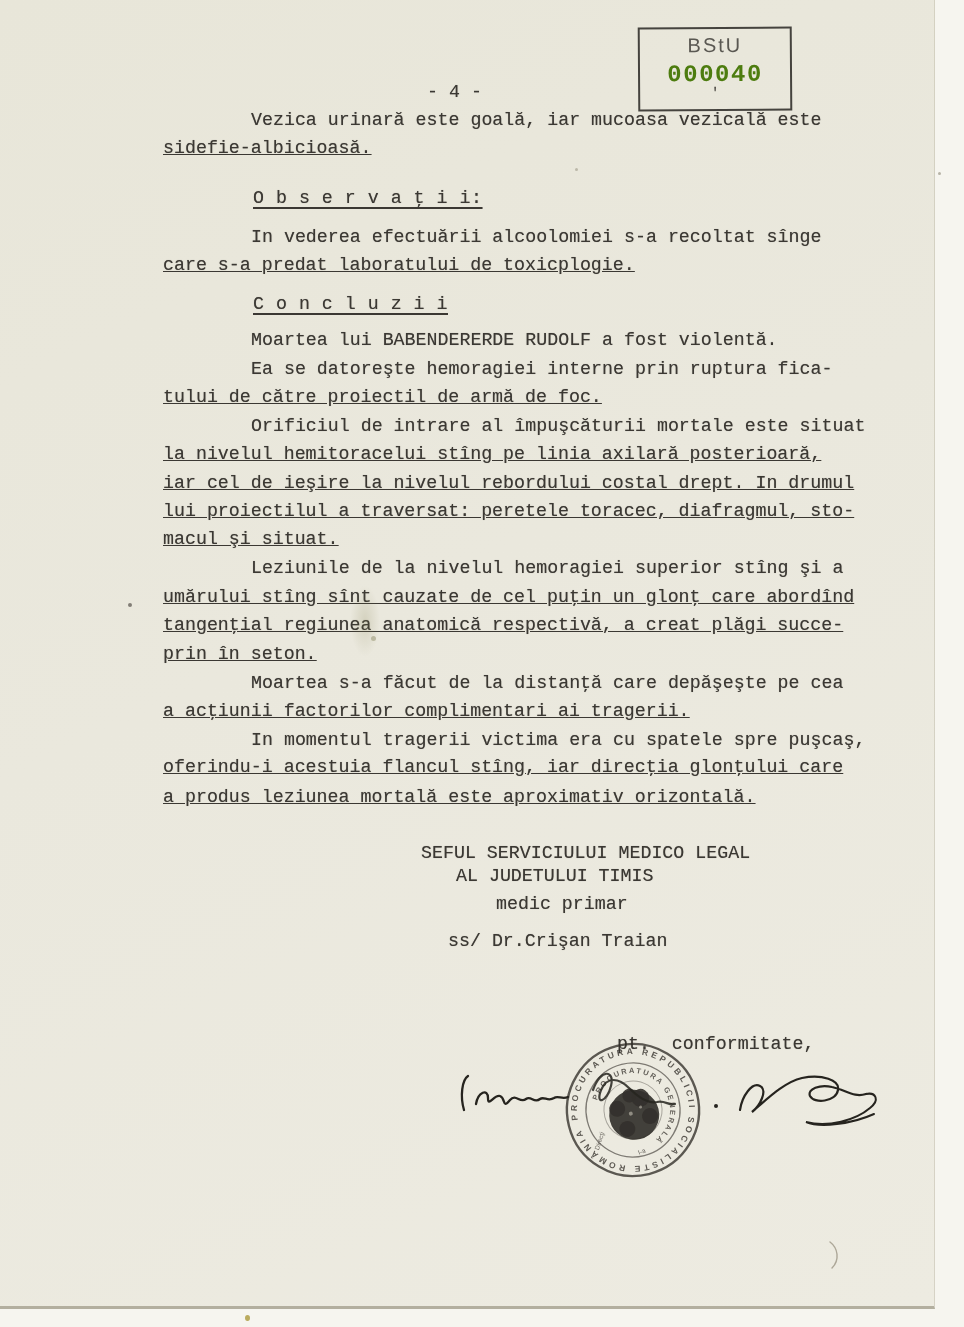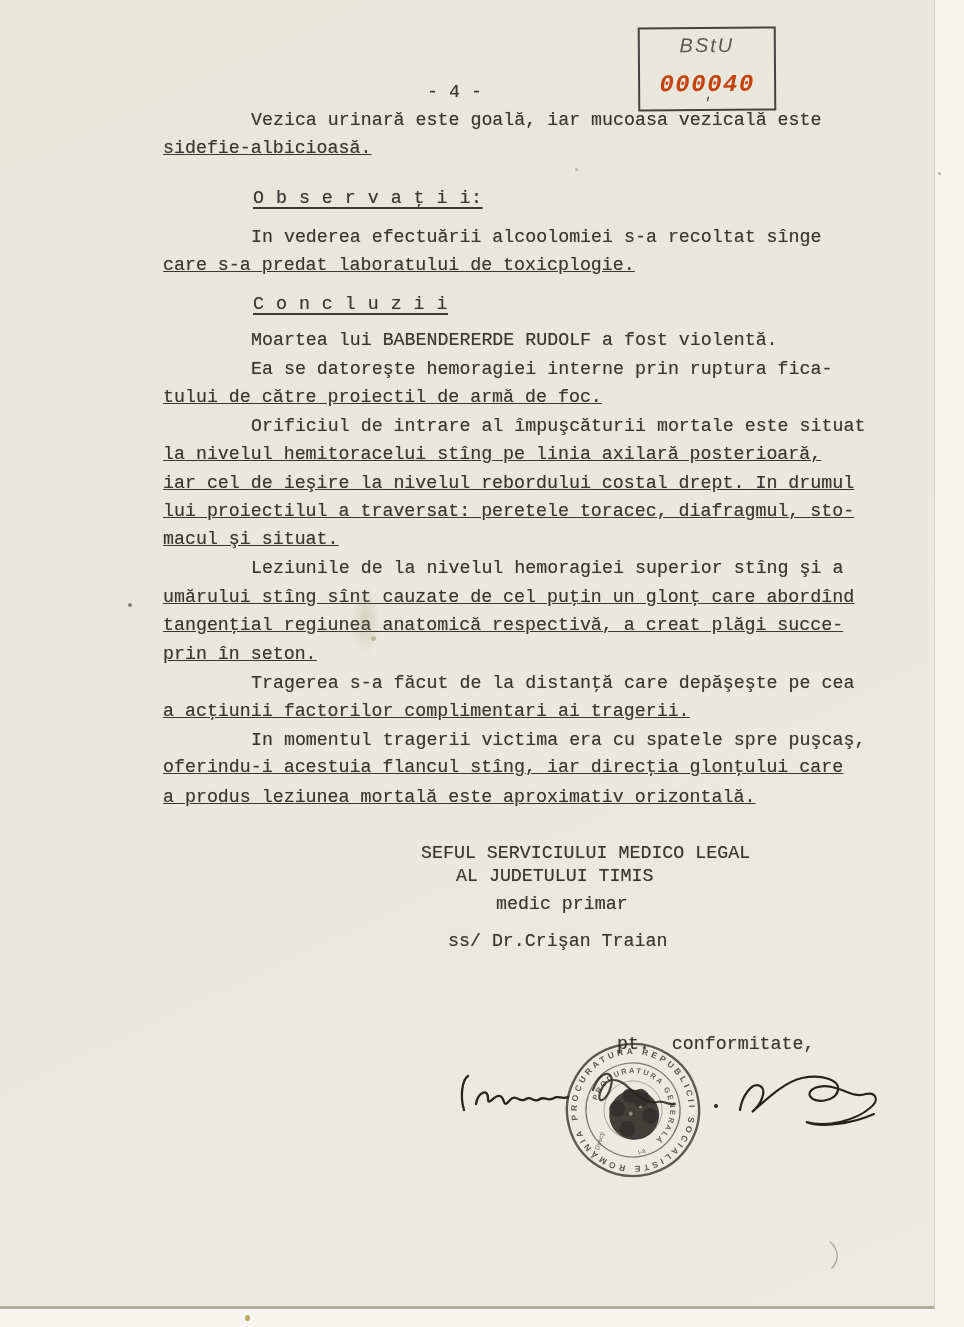--- a/index.html
+++ b/index.html
@@ -23,35 +23,34 @@
   }
   .flush{left:163px;text-decoration:underline;}
   .ind{left:251px;}
   .heading{
     text-decoration:underline;
     text-decoration-thickness:1.8px;
     text-underline-offset:4px;
     letter-spacing:.5px;
   }
   .bstu-box{
-    position:absolute;left:638px;top:27px;width:138px;height:84px;
+    position:absolute;left:638px;top:27px;width:154px;height:84px;
     border:2.5px solid rgba(40,38,34,.85);
     transform:rotate(-.4deg);
     box-sizing:border-box;
-    font-style:italic;
   }
   .bstu-org{
     text-align:center;margin-top:5px;
     font-family:"Liberation Sans","DejaVu Sans",sans-serif;
     font-size:20px;letter-spacing:2px;color:#5a5852;
   }
   .bstu-num{
-    text-align:center;margin-top:14px;
+    text-align:center;margin-top:4px;
     font-family:"Liberation Mono","DejaVu Sans Mono",monospace;
-    font-weight:bold;font-size:24px;letter-spacing:1.5px;color:#c2410c;
+    font-weight:bold;font-size:24px;letter-spacing:1.5px;color:#4d7c0f;
   }
   .bstu-tick{
     text-align:center;font-size:14px;color:#3b3833;margin-top:-3px;
   }
   .svg-abs{position:absolute;}
   .speck{position:absolute;border-radius:50%;}
   .smudge{
     position:absolute;left:350px;top:585px;width:30px;height:72px;
     background:radial-gradient(ellipse at center,rgba(125,120,70,.20),rgba(125,120,70,0) 70%);
   }
@@ -82,21 +81,21 @@
 <div class="line flush" style="top:386px">tului de către proiectil de armă de foc.</div>
 <div class="line ind" style="top:415px">Orificiul de intrare al împuşcăturii mortale este situat</div>
 <div class="line flush" style="top:443px">la nivelul hemitoracelui stîng pe linia axilară posterioară,</div>
 <div class="line flush" style="top:472px">iar cel de ieşire la nivelul rebordului costal drept. In drumul</div>
 <div class="line flush" style="top:500px">lui proiectilul a traversat: peretele toracec, diafragmul, sto-</div>
 <div class="line flush" style="top:528px">macul şi situat.</div>
 <div class="line ind" style="top:557px">Leziunile de la nivelul hemoragiei superior stîng şi a</div>
 <div class="line flush" style="top:586px">umărului stîng sînt cauzate de cel puţin un glonţ care abordînd</div>
 <div class="line flush" style="top:614px">tangenţial regiunea anatomică respectivă, a creat plăgi succe-</div>
 <div class="line flush" style="top:643px">prin în seton.</div>
-<div class="line ind" style="top:672px">Tragerea s-a făcut de la distanţă care depăşeşte pe cea</div>
+<div class="line ind" style="top:672px">Moartea s-a făcut de la distanţă care depăşeşte pe cea</div>
 <div class="line flush" style="top:700px">a acţiunii factorilor complimentari ai tragerii.</div>
 <div class="line ind" style="top:729px">In momentul tragerii victima era cu spatele spre puşcaş,</div>
 <div class="line flush" style="top:756px">oferindu-i acestuia flancul stîng, iar direcţia glonţului care</div>
 <div class="line flush" style="top:786px">a produs leziunea mortală este aproximativ orizontală.</div>
 
 <div class="line" style="left:421px;top:842px">SEFUL SERVICIULUI MEDICO LEGAL</div>
 <div class="line" style="left:456px;top:865px">AL JUDETULUI TIMIS</div>
 <div class="line" style="left:496px;top:893px">medic primar</div>
 <div class="line" style="left:448px;top:930px">ss/ Dr.Crişan Traian</div>
 

